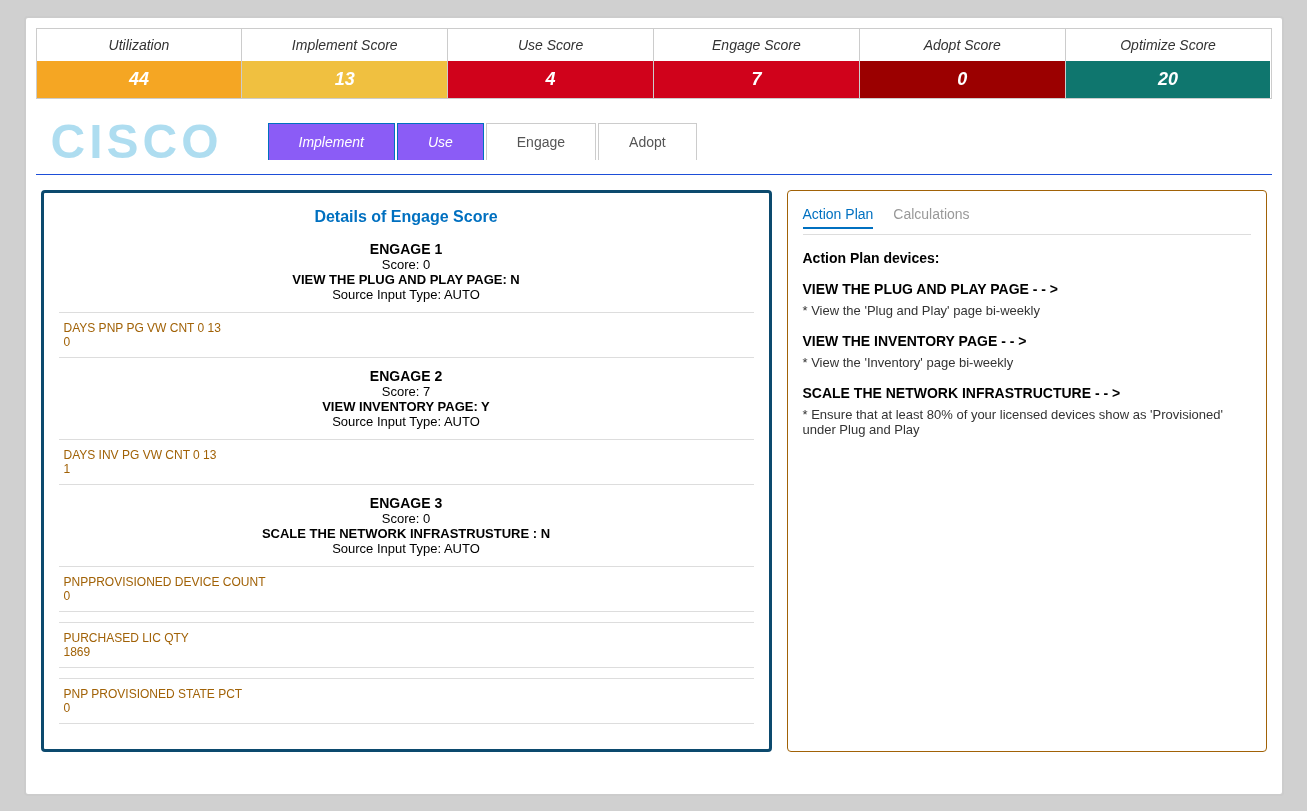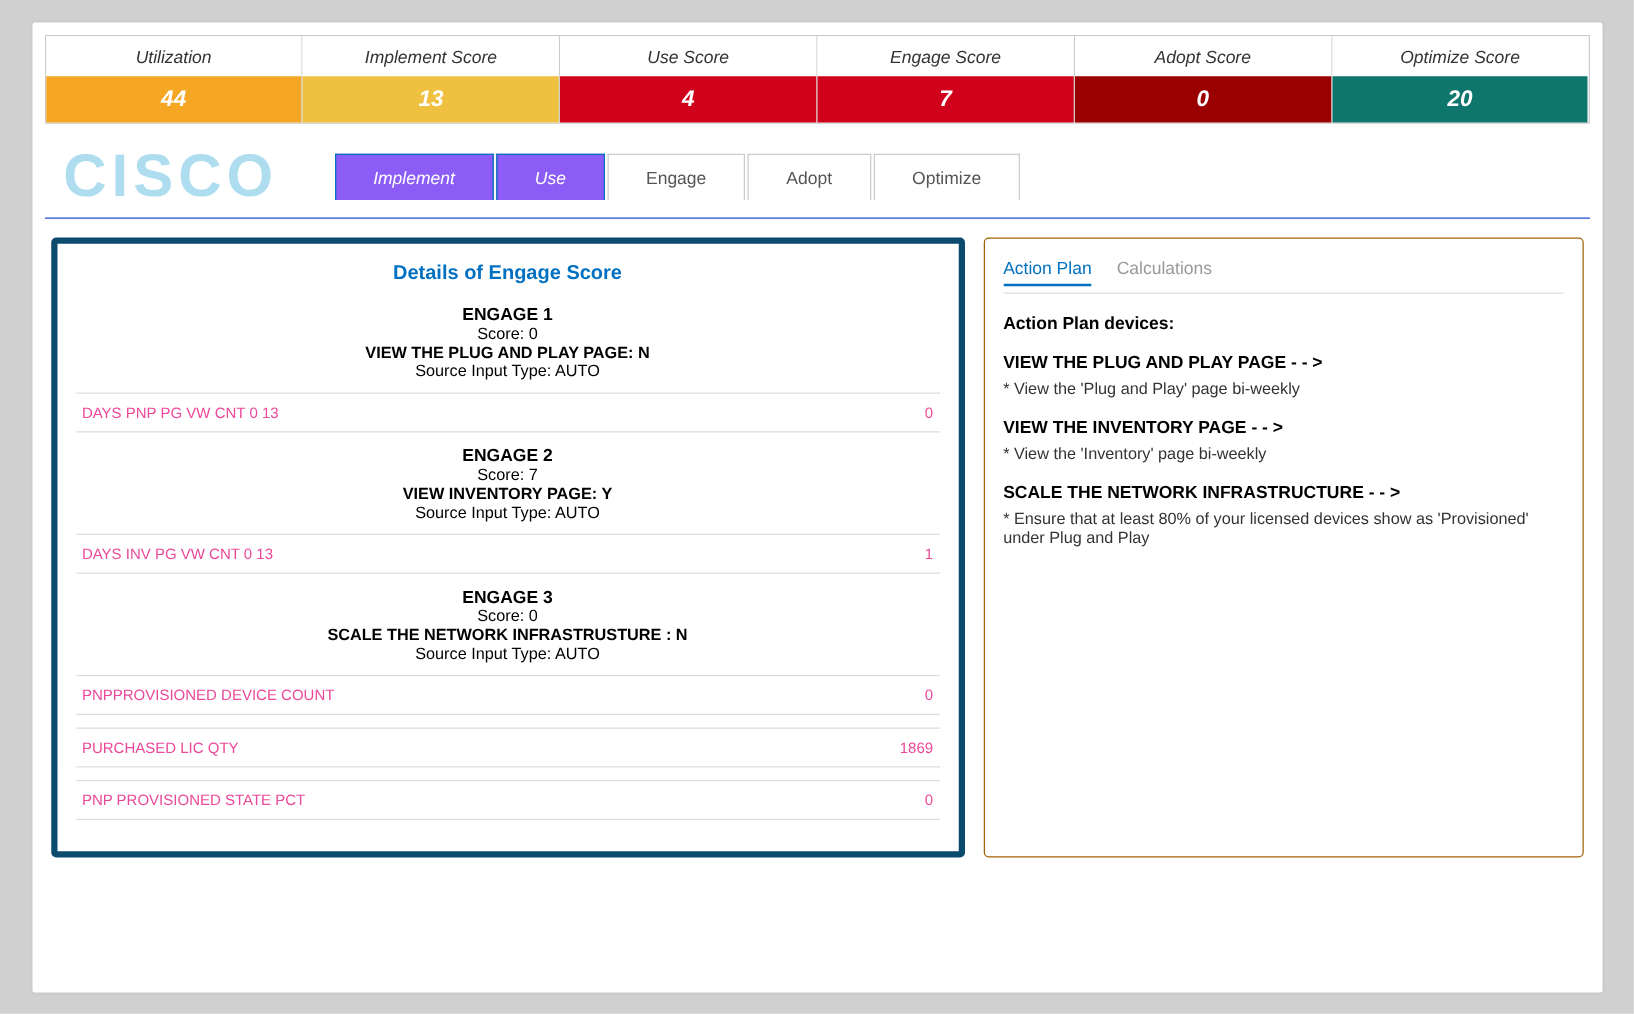--- a/index.html
+++ b/index.html
@@ -93,21 +93,21 @@
     
     .content-area {
       display: flex;
       gap: 15px;
       padding: 5px;
     }
 
     
     .left-panel {
       flex: 1;
-      border: 5px solid #0c4a6e;
+      border: 3px solid #0c4a6e;
       border-radius: 4px;
       padding: 15px;
     }
     .details-title {
       text-align: center;
       color: #0070c0;
       font-size: 16px;
       font-weight: bold;
       margin-bottom: 15px;
     }
@@ -129,22 +129,23 @@
     .engage-block .eng-source {
       font-size: 13px;
     }
     .data-row {
       display: flex;
       justify-content: space-between;
       border-top: 1px solid #ddd;
       border-bottom: 1px solid #ddd;
       padding: 8px 5px;
       font-size: 12px;
-      color: #ec4899;
+      color: #a16207;
       margin-bottom: 10px;
+      flex-direction: column;
     }
 
     
     .right-panel {
       width: 480px;
       border: 1px solid #a16207;
       border-radius: 4px;
       padding: 15px;
     }
     .right-tabs {
@@ -212,21 +213,20 @@
   </div>
     </div>
 
   <div class="nav-tabs-area">
     <div class="cisco-logo">CISCO</div>
     <div class="tabs" id="nav-tabs-container">
         <div class="tab active">Implement</div>
         <div class="tab active">Use</div>
         <div class="tab">Engage</div>
         <div class="tab">Adopt</div>
-        <div class="tab">Optimize</div>
       </div>
   </div>
 
   <div class="content-area">
 
     <div class="left-panel">
       <div class="details-title">Details of Engage Score</div>
       <div id="engage-blocks-container">
           <div>
             <div class="engage-block">

